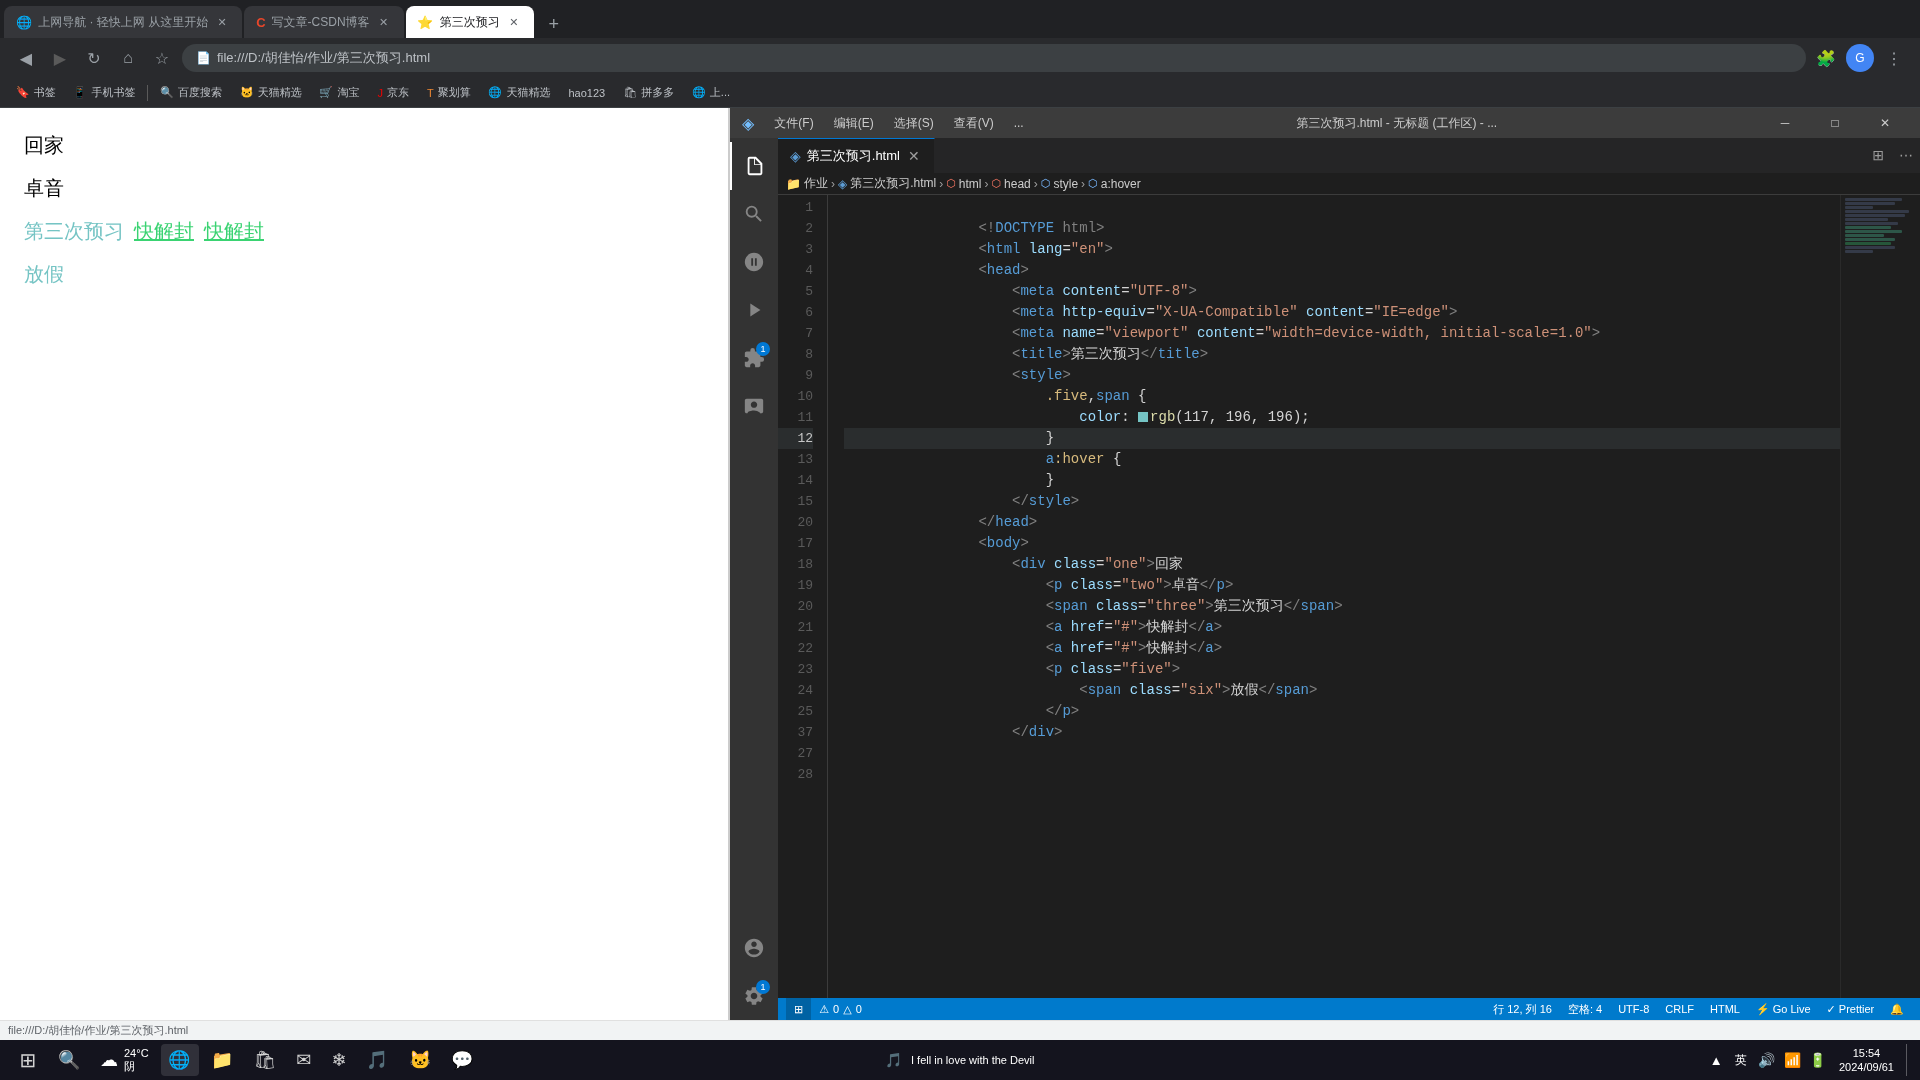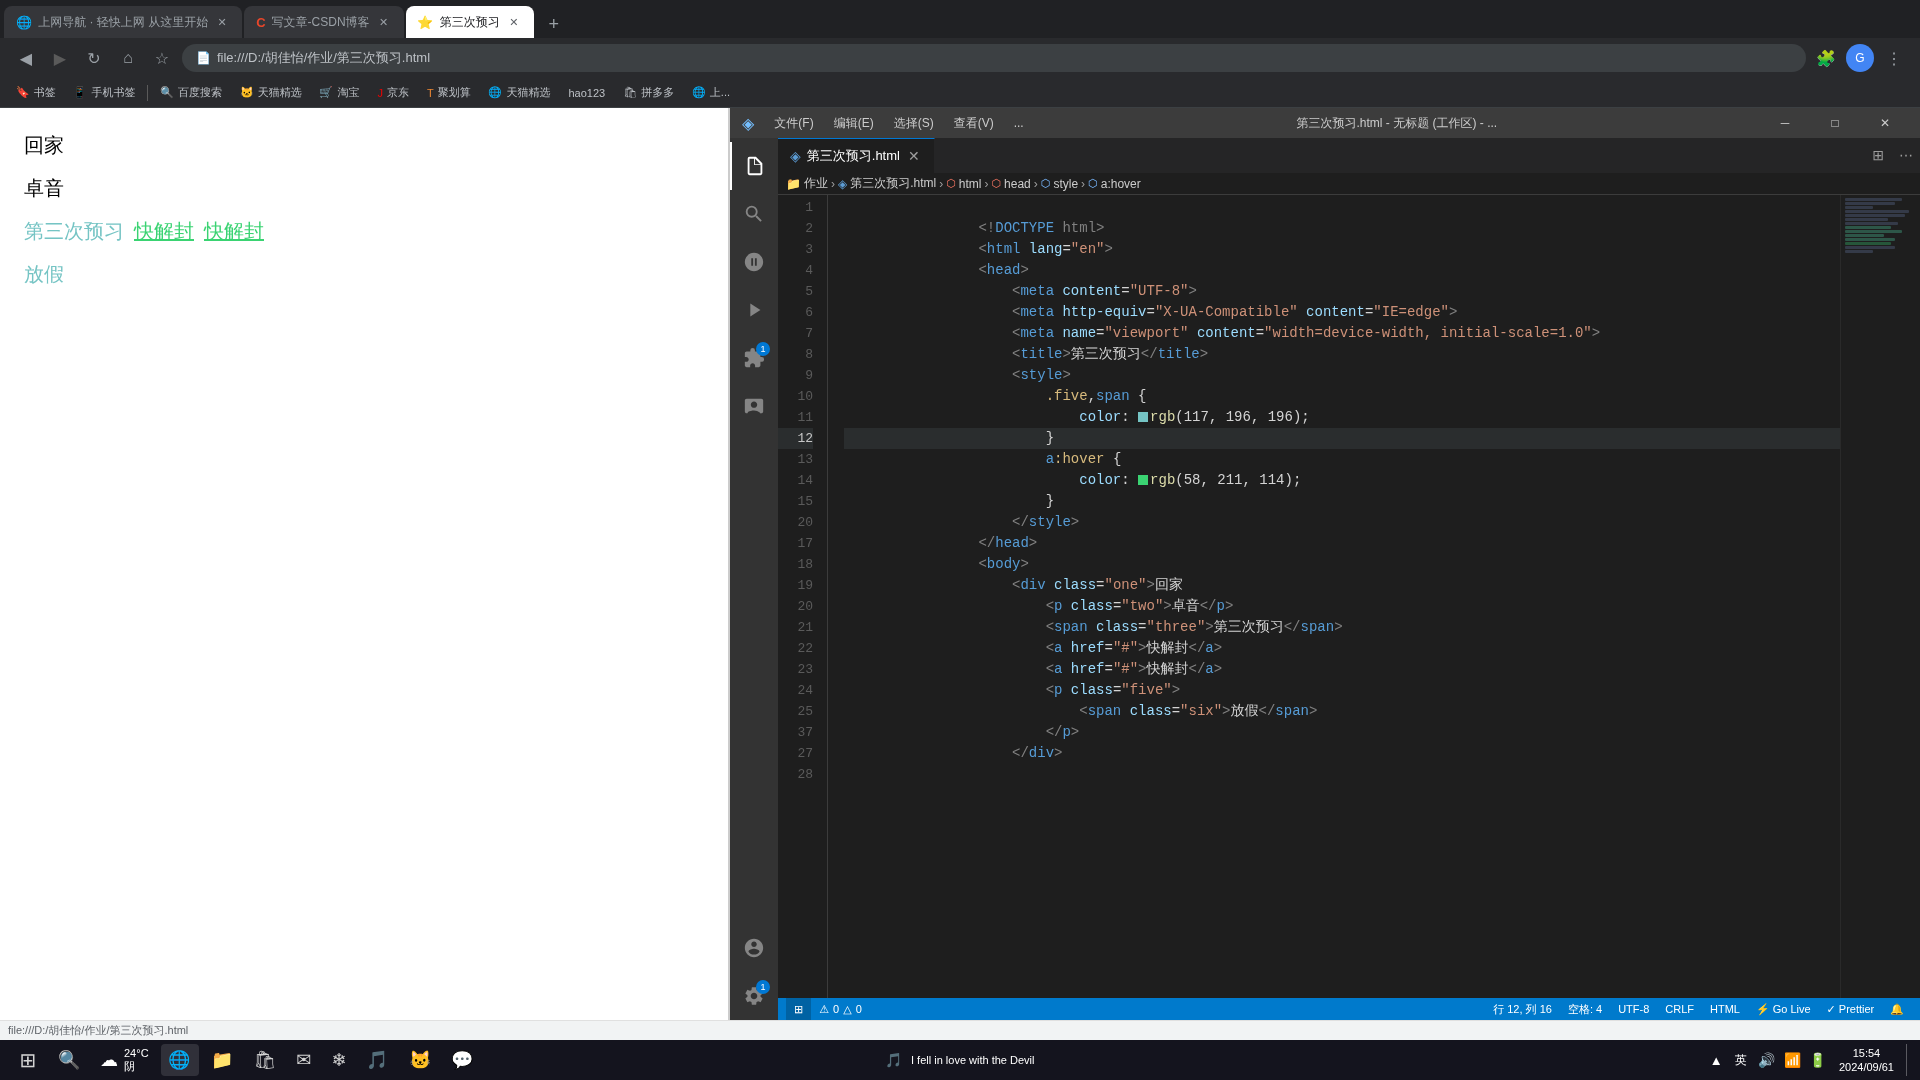--- a/index.html
+++ b/index.html
@@ -287,23 +287,20 @@
               </div>
 
               <div style="height:21px;white-space:pre;font-size:14px;">
                 <span style="color:#d4d4d4;">        }</span>
               </div>
 
               <div style="height:21px;white-space:pre;font-size:14px;background:#2a2d2e;">
                 <span style="color:#d4d4d4;">        </span><span style="color:#569cd6;">a</span><span style="color:#d7ba7d;">:hover</span> <span style="color:#d4d4d4;">{</span>
               </div>
 
-              <div style="height:21px;white-space:pre;font-size:14px;">
-                <span style="color:#d4d4d4;">            </span><span style="color:#9cdcfe;">color</span><span style="color:#d4d4d4;">: </span><span style="display:inline-block;width:10px;height:10px;background:rgb(58,211,114);vertical-align:middle;margin-right:2px;"></span><span style="color:#dcdcaa;">rgb</span><span style="color:#d4d4d4;">(58, 211, 114);</span>
-              </div>
 
               <div style="height:21px;white-space:pre;font-size:14px;">
                 <span style="color:#d4d4d4;">        }</span>
               </div>
 
               <div style="height:21px;white-space:pre;font-size:14px;">
                 <span style="color:#d4d4d4;">    </span><span style="color:#808080;">&lt;/</span><span style="color:#569cd6;">style</span><span style="color:#808080;">&gt;</span>
               </div>
 
               <div style="height:21px;white-space:pre;font-size:14px;">

